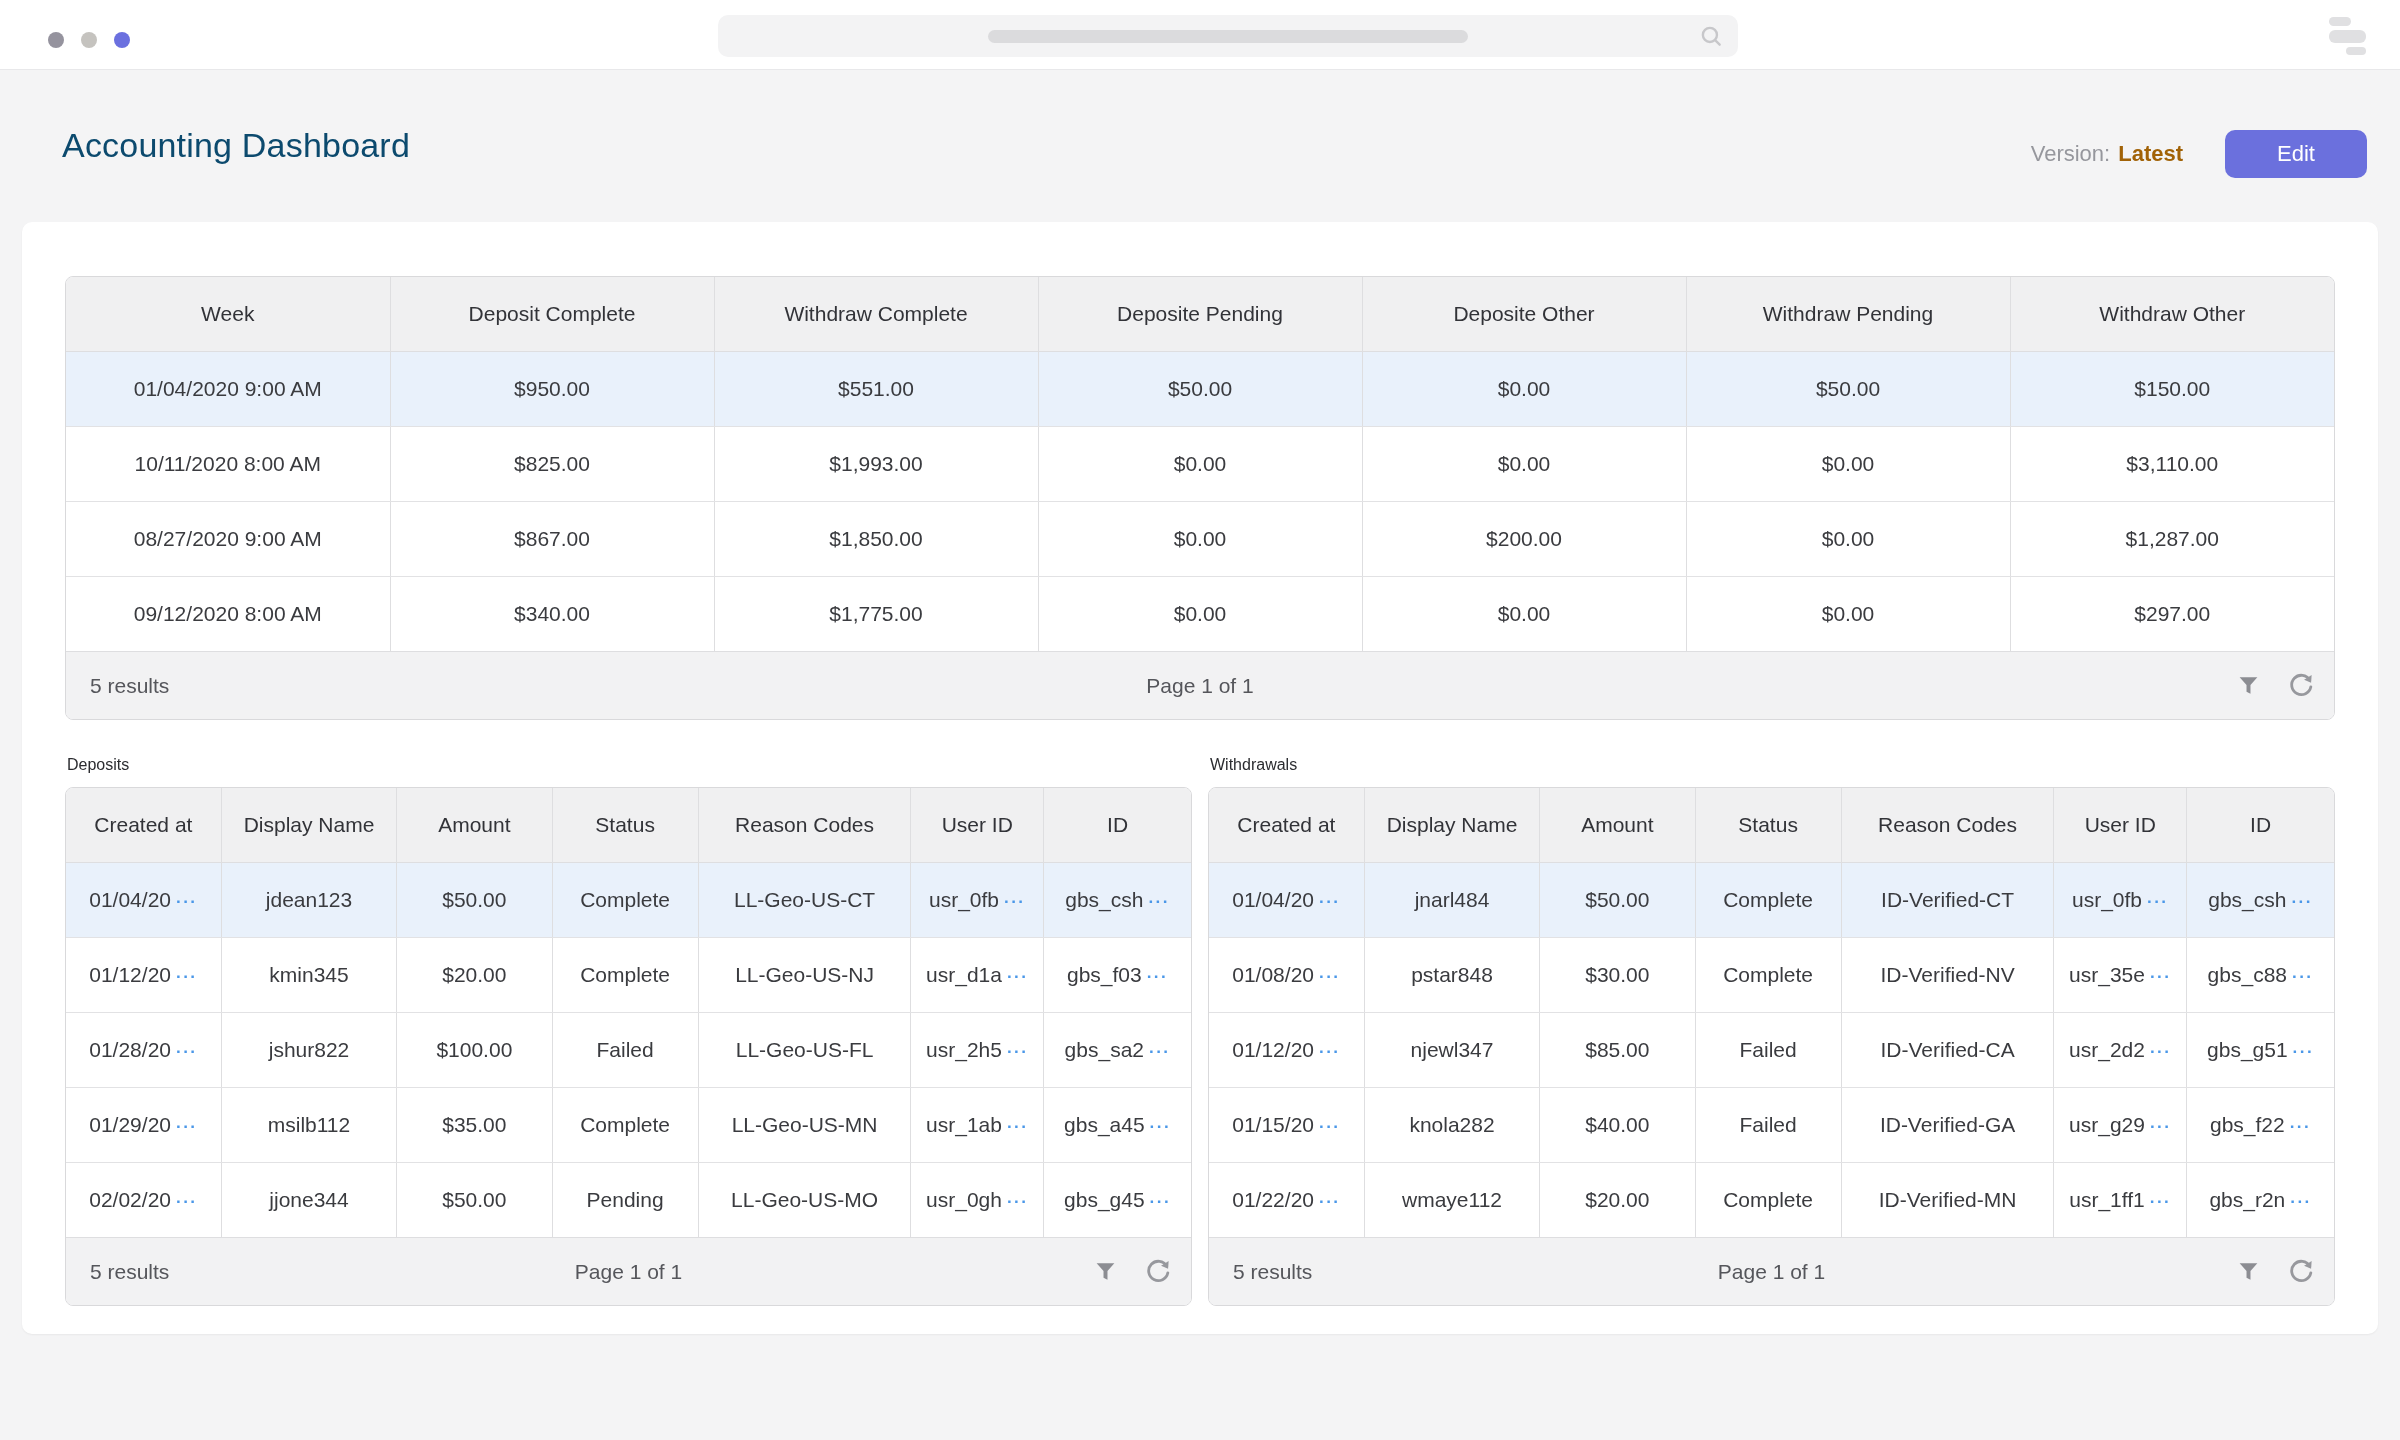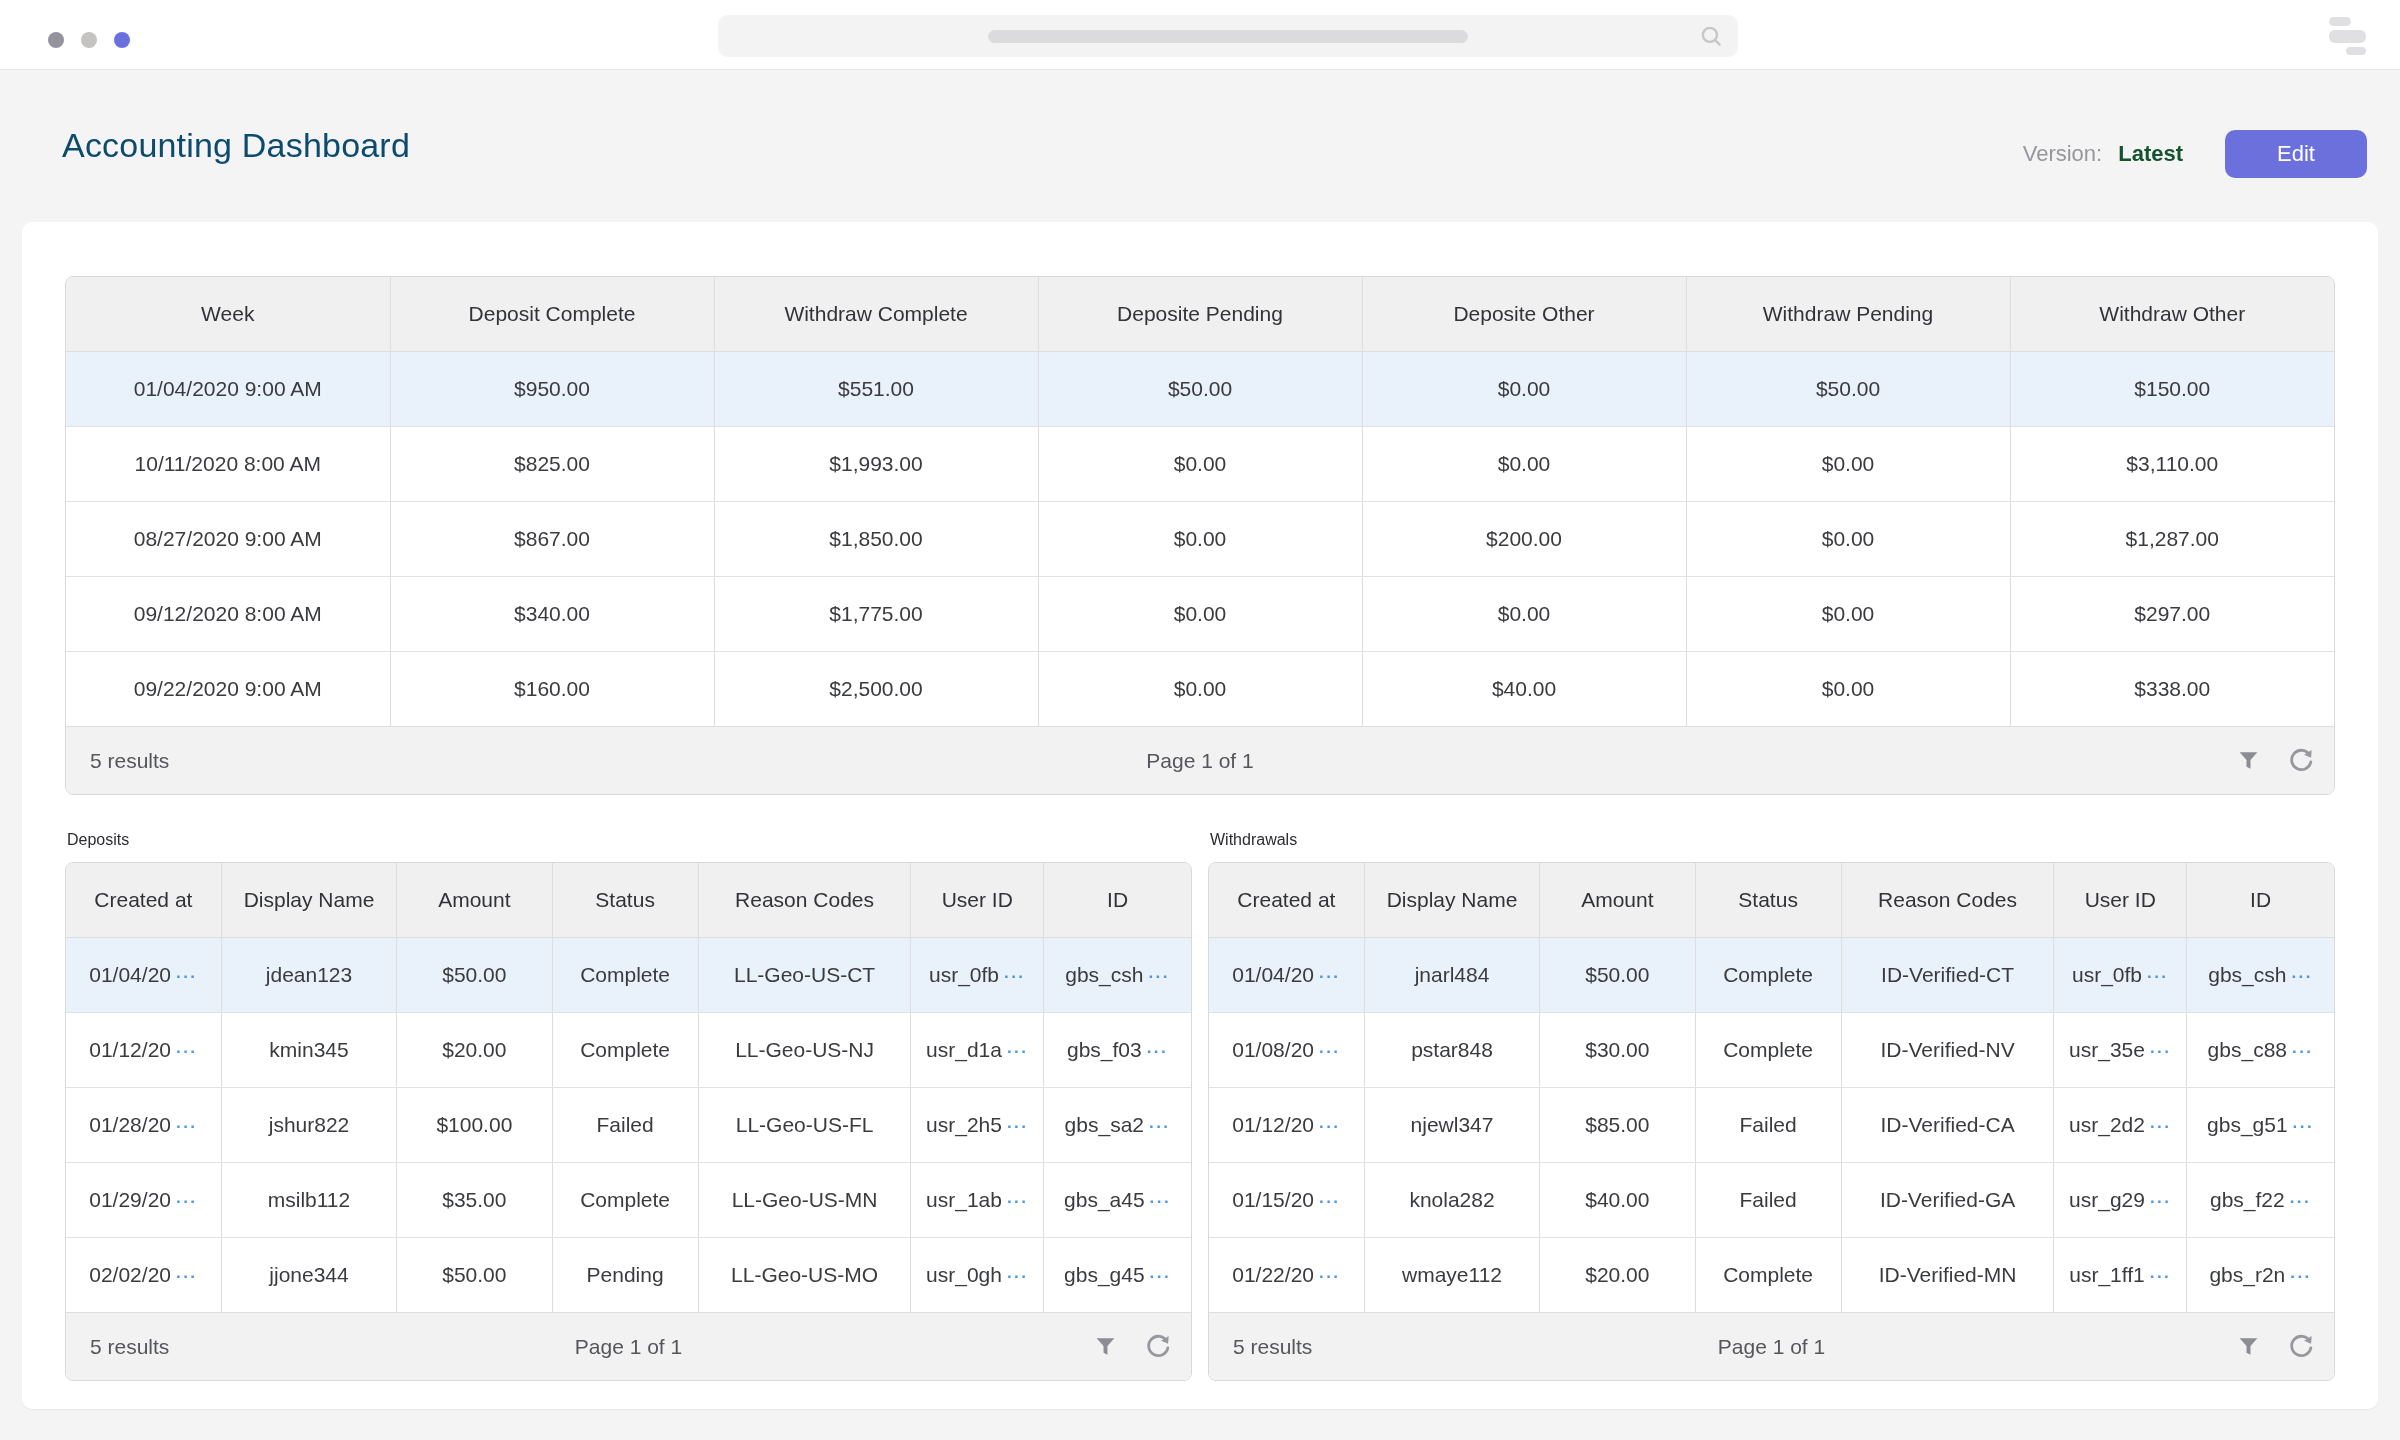--- a/index.html
+++ b/index.html
@@ -23,21 +23,21 @@
   .menu-icon .bar{position:absolute;background:#E0E0E2;border-radius:6px}
   .menu-icon .b1{left:0;top:0;width:22px;height:9px}
   .menu-icon .b2{left:0;top:13px;width:37px;height:13px}
   .menu-icon .b3{left:17px;top:30px;width:20px;height:8px}
 
   
   .page-header{position:relative;height:152px}
   .page-title{position:absolute;left:50px;top:44px;margin:12px;font-size:34px;font-weight:500;color:#0c4a6e;letter-spacing:.2px}
   .header-right{position:absolute;right:33px;top:52px;height:64px;display:flex;align-items:center;gap:42px}
   .version{font-size:22px;color:#96979D}
-  .version-value{color:#14532d;font-weight:700;margin-left:16px}
+  .version-value{color:#a16207;font-weight:700;margin-left:8px}
   .edit-btn{width:142px;height:48px;background:#6B70DD;color:#FFFFFF;border:none;border-radius:10px;font-size:22px;font-family:"Liberation Sans",sans-serif;cursor:pointer}
 
   
   .card{margin:0 22px;background:#FFFFFF;border-radius:10px;padding:54px 43px 28px;box-shadow:0 1px 2px rgba(0,0,0,.05)}
 
   
   .tbl-wrap{border:1px solid #D9D9DB;border-radius:8px;overflow:hidden;background:#fff}
   table{width:100%;border-collapse:collapse;table-layout:fixed}
   th,td{text-align:center;font-size:21px;font-weight:400;padding:0 10px;overflow:hidden;white-space:nowrap;border-left:1px solid #DEDEE0}
   th:first-child,td:first-child{border-left:none}
@@ -135,29 +135,20 @@
           <td><span>$1,287.00</span></td>
         </tr>
         <tr>
           <td><span>09/12/2020 8:00 AM</span></td>
           <td><span>$340.00</span></td>
           <td><span>$1,775.00</span></td>
           <td><span>$0.00</span></td>
           <td><span>$0.00</span></td>
           <td><span>$0.00</span></td>
           <td><span>$297.00</span></td>
-        </tr>
-        <tr>
-          <td><span>09/22/2020 9:00 AM</span></td>
-          <td><span>$160.00</span></td>
-          <td><span>$2,500.00</span></td>
-          <td><span>$0.00</span></td>
-          <td><span>$40.00</span></td>
-          <td><span>$0.00</span></td>
-          <td><span>$338.00</span></td>
         </tr>
       </tbody>
     </table>
     <div class="tbl-footer">
       <span class="results">5 results</span>
       <span class="page-indicator">Page 1 of 1</span>
       <span class="footer-icons">
         <button class="icon-btn">
           <svg width="25" height="25" viewBox="0 0 24 24">
               <path d="M3.5 4h17l-6.6 7.4V20l-3.8-2v-6.6z" fill="#8C8D92"></path>

